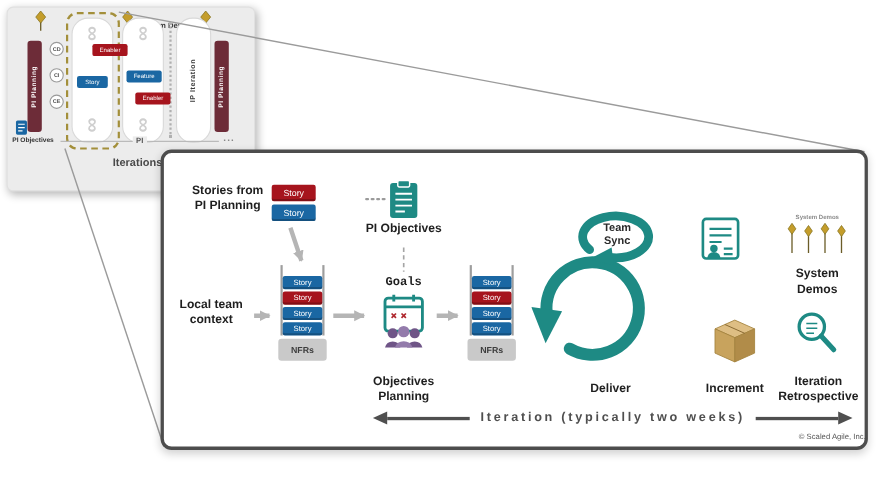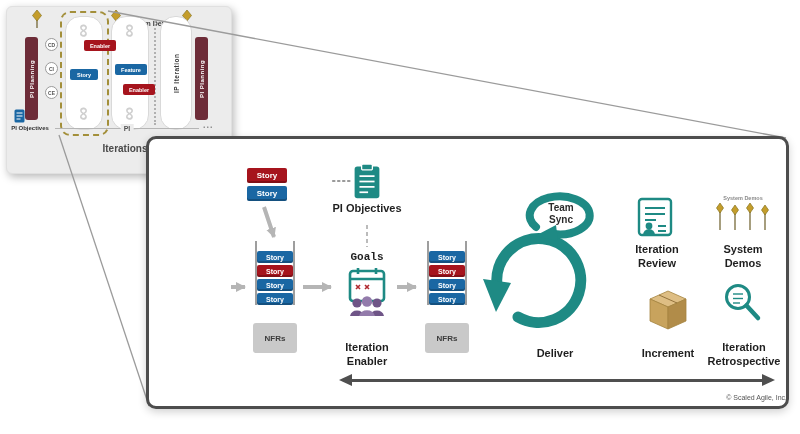--- a/index.html
+++ b/index.html
@@ -24,40 +24,40 @@
   .inf.top { top:4px; } .inf.bot { bottom:6px; }
   .dotcol { border-left:2px dotted #b0b0b0; }
   .ov-small { font-size:6px; font-weight:bold; color:#333; text-align:center; }
   .pi-line { height:1px; background:#b5b5b5; }
   .pi-label { position:absolute; left:50%; top:-4px; transform:translateX(-50%); background:#ececec;
               padding:0 3px; font-size:7px; font-weight:bold; color:#555; line-height:9px; }
   .ov-dots { font-size:9px; color:#888; font-weight:bold; letter-spacing:1px; }
   .ov-iterations { font-size:10px; font-weight:bold; color:#4a4a4a; text-align:center; }
 
   
-  .chip { display:flex; align-items:center; justify-content:center; color:#fff; font-weight:bold; border-radius:2px; }
+  .chip { display:flex; align-items:center; justify-content:center; color:#fff; font-weight:normal; border-radius:2px; }
   .chip.blue { background:var(--story-blue,#1a67a3); }
   .chip.red { background:var(--story-red,#a6141d); }
   .chip.lg { width:40px; height:15px; font-size:8px; box-shadow:inset 0 -2px 0 rgba(0,0,0,.22); }
   .chip.sm { width:36px; height:12px; font-size:7px; box-shadow:inset 0 -2px 0 rgba(0,0,0,.22); }
   .chip.xs { height:11px; font-size:5.5px; }
 
   
   .zoomlines { left:0; top:0; z-index:2; pointer-events:none; }
 
   
   .panel { left:146px; top:136px; width:643px; height:273px; background:#fff;
            border:3px solid var(--panel-border,#4d4d4d); border-radius:10px; z-index:3; box-shadow:0 3px 8px rgba(0,0,0,.18); }
   .lbl { font-weight:bold; font-size:11px; line-height:1.25; color:#1f1f1f; text-align:center; }
   .stack { display:flex; flex-direction:column; align-items:center; width:44px; }
   .stack .chip { position:relative; z-index:1; margin-top:2px; }
   .stack .chip:first-of-type { margin-top:0; }
   .pole { position:absolute; width:2px; height:64px; background:#9e9e9e; top:-8px; }
   .pole.l { left:2px; } .pole.r { right:2px; }
-  .nfrs { width:44px; height:30px; margin-top:18px; background:#c9c9c9; border-radius:3px; color:#3c3c3c;
+  .nfrs { width:44px; height:20px; margin-top:3px; background:#c9c9c9; border-radius:3px; color:#3c3c3c;
           font-size:8px; font-weight:bold; display:flex; align-items:center; justify-content:center; position:relative; z-index:1; }
   .teamsync { font-weight:bold; font-size:10px; line-height:1.2; color:#2b2b2b; text-align:center; }
   .sysdemos { display:flex; flex-direction:column; align-items:center; }
   .sd-mini-label { font-size:5.5px; color:#8a8a8a; text-align:center; font-weight:bold; margin-bottom:1px; }
   .span-arrow { display:flex; align-items:center; height:16px; }
   .ah-l { width:0; height:0; border-top:6px solid transparent; border-bottom:6px solid transparent; border-right:13px solid #4f4f4f; }
   .ah-r { width:0; height:0; border-top:6px solid transparent; border-bottom:6px solid transparent; border-left:13px solid #4f4f4f; }
   .sa-line { flex:1; height:3px; background:#4f4f4f; }
   .sa-text { font-weight:bold; font-size:11.5px; letter-spacing:2.5px; color:#4f4f4f; white-space:nowrap; padding:0 10px; }
   .copyright { font-size:7px; color:#555; text-align:right; }
@@ -143,33 +143,35 @@
         </marker>
       </defs>
       <path d="M115 68 L125 98" style="stroke:var(--arrow-gray,#b5b5b5)" stroke-width="4" fill="none" marker-end="url(#ah)"></path>
       <line x1="82" y1="148" x2="96" y2="148" style="stroke:var(--arrow-gray,#b5b5b5)" stroke-width="4" marker-end="url(#ah)"></line>
       <line x1="154" y1="148" x2="182" y2="148" style="stroke:var(--arrow-gray,#b5b5b5)" stroke-width="4" marker-end="url(#ah)"></line>
       <line x1="248" y1="148" x2="267" y2="148" style="stroke:var(--arrow-gray,#b5b5b5)" stroke-width="4" marker-end="url(#ah)"></line>
       <line x1="184" y1="42" x2="201" y2="42" stroke="#9a9a9a" stroke-width="2.2" stroke-dasharray="1.5 3.5" stroke-linecap="round"></line>
       <line x1="218" y1="86" x2="218" y2="108" stroke="#a5a5a5" stroke-width="1.5" stroke-dasharray="4 3"></line>
     </svg>
 
+    <div class="abs lbl" style="left:20px;top:28px;width:76px;">Stories from PI Planning</div>
     <div class="abs chip lg red" style="left:98px;top:29px;">Story</div>
     <div class="abs chip lg blue" style="left:98px;top:47px;">Story</div>
 
     <svg class="abs" style="left:204px;top:24px" width="28" height="37" viewBox="0 0 26 34">
       <rect x="1.5" y="3" width="23" height="29.5" rx="2.5" style="fill:var(--teal,#1e8a84)"></rect>
       <rect x="8" y="0.8" width="10" height="5.5" rx="1.2" style="fill:var(--teal,#1e8a84);stroke:#fff;stroke-width:1.2"></rect>
       <line x1="6" y1="12" x2="20" y2="12" stroke="#fff" stroke-width="1.6"></line>
       <line x1="6" y1="17" x2="20" y2="17" stroke="#fff" stroke-width="1.6"></line>
       <line x1="6" y1="22" x2="20" y2="22" stroke="#fff" stroke-width="1.6"></line>
       <line x1="6" y1="27" x2="14" y2="27" stroke="#fff" stroke-width="1.6"></line>
     </svg>
     <div class="abs lbl" style="left:174px;top:63px;width:88px;">PI Objectives</div>
 
+    <div class="abs lbl" style="left:6px;top:132px;width:74px;">Local team context</div>
 
     <div class="abs stack" style="left:104px;top:110px;">
       <div class="pole l"></div>
       <div class="pole r"></div>
       <div class="chip sm blue">Story</div>
       <div class="chip sm red">Story</div>
       <div class="chip sm blue">Story</div>
       <div class="chip sm blue">Story</div>
       <div class="nfrs">NFRs</div>
     </div>
@@ -182,21 +184,21 @@
       <line x1="35" y1="2" x2="35" y2="8" style="stroke:var(--teal,#1e8a84);stroke-width:2.6"></line>
       <path d="M15 19 l4 4 M19 19 l-4 4" stroke="#b02a30" stroke-width="1.6"></path>
       <path d="M24 19 l4 4 M28 19 l-4 4" stroke="#b02a30" stroke-width="1.6"></path>
       <circle cx="16" cy="37" r="4.6" fill="#6f5587"></circle>
       <path d="M9 50 a7.2 7.2 0 0 1 14 0 Z" fill="#6f5587"></path>
       <circle cx="36" cy="37" r="4.6" fill="#6f5587"></circle>
       <path d="M29 50 a7.2 7.2 0 0 1 14 0 Z" fill="#6f5587"></path>
       <circle cx="26" cy="35.5" r="5.2" fill="#937bab"></circle>
       <path d="M18 50 a8.4 8.4 0 0 1 16 0 Z" fill="#937bab"></path>
     </svg>
-    <div class="abs lbl" style="left:186px;top:202px;width:64px;">Iteration Enabler</div>
+    <div class="abs lbl" style="left:186px;top:202px;width:64px;">Objectives Planning</div>
 
     <div class="abs stack" style="left:276px;top:110px;">
       <div class="pole l"></div>
       <div class="pole r"></div>
       <div class="chip sm blue">Story</div>
       <div class="chip sm red">Story</div>
       <div class="chip sm blue">Story</div>
       <div class="chip sm blue">Story</div>
       <div class="nfrs">NFRs</div>
     </div>
@@ -213,21 +215,20 @@
     <svg class="abs" style="left:488px;top:58px" width="38" height="42" viewBox="0 0 38 42">
       <rect x="2" y="2" width="32" height="36" rx="3" style="fill:#fff;stroke:var(--teal,#1e8a84);stroke-width:2.4"></rect>
       <line x1="8" y1="11" x2="28" y2="11" style="stroke:var(--teal,#1e8a84);stroke-width:2"></line>
       <line x1="8" y1="17" x2="28" y2="17" style="stroke:var(--teal,#1e8a84);stroke-width:2"></line>
       <line x1="8" y1="23" x2="19" y2="23" style="stroke:var(--teal,#1e8a84);stroke-width:2"></line>
       <circle cx="12" cy="29" r="3.4" style="fill:var(--teal,#1e8a84)"></circle>
       <path d="M6 38 a6 6 0 0 1 12 0 Z" style="fill:var(--teal,#1e8a84)"></path>
       <line x1="21" y1="29" x2="29" y2="29" style="stroke:var(--teal,#1e8a84);stroke-width:2"></line>
       <line x1="21" y1="34" x2="29" y2="34" style="stroke:var(--teal,#1e8a84);stroke-width:2"></line>
     </svg>
-    <div class="abs lbl" style="left:480px;top:104px;width:56px;">Iteration Review</div>
 
     <div class="abs sysdemos" style="left:550px;top:56px;width:88px;">
       <div class="sd-mini-label">System Demos</div>
       <svg width="64" height="30" viewBox="0 0 64 30">
         <line x1="9" y1="8" x2="9" y2="28" class="polest"></line>
           <path d="M9 1 L12.5 6 L9 11 L5.5 6 Z" class="goldf"></path>
         <line x1="24" y1="10" x2="24" y2="28" class="polest"></line>
           <path d="M24 3 L27.5 8 L24 13 L20.5 8 Z" class="goldf"></path>
         <line x1="39" y1="8" x2="39" y2="28" class="polest"></line>
           <path d="M39 1 L42.5 6 L39 11 L35.5 6 Z" class="goldf"></path>
@@ -250,20 +251,21 @@
       <line x1="25.5" y1="24.5" x2="37" y2="37" style="stroke:var(--teal,#1e8a84);stroke-width:4.5;stroke-linecap:round"></line>
       <line x1="12" y1="13" x2="22" y2="13" style="stroke:var(--teal,#1e8a84);stroke-width:1.4"></line>
       <line x1="12" y1="17.5" x2="22" y2="17.5" style="stroke:var(--teal,#1e8a84);stroke-width:1.4"></line>
       <line x1="12" y1="22" x2="19" y2="22" style="stroke:var(--teal,#1e8a84);stroke-width:1.4"></line>
     </svg>
     <div class="abs lbl" style="left:551px;top:202px;width:88px;">Iteration Retrospective</div>
 
     <div class="abs span-arrow" style="left:190px;top:233px;width:436px;">
       <div class="ah-l"></div>
       <div class="sa-line"></div>
+      <div class="sa-text">Iteration (typically two weeks)</div>
       <div class="sa-line"></div>
       <div class="ah-r"></div>
     </div>
 
     <div class="abs copyright" style="left:538px;top:255px;width:100px;">© Scaled Agile, Inc.</div>
   </div>
 
 </div>
 
 </body></html>

